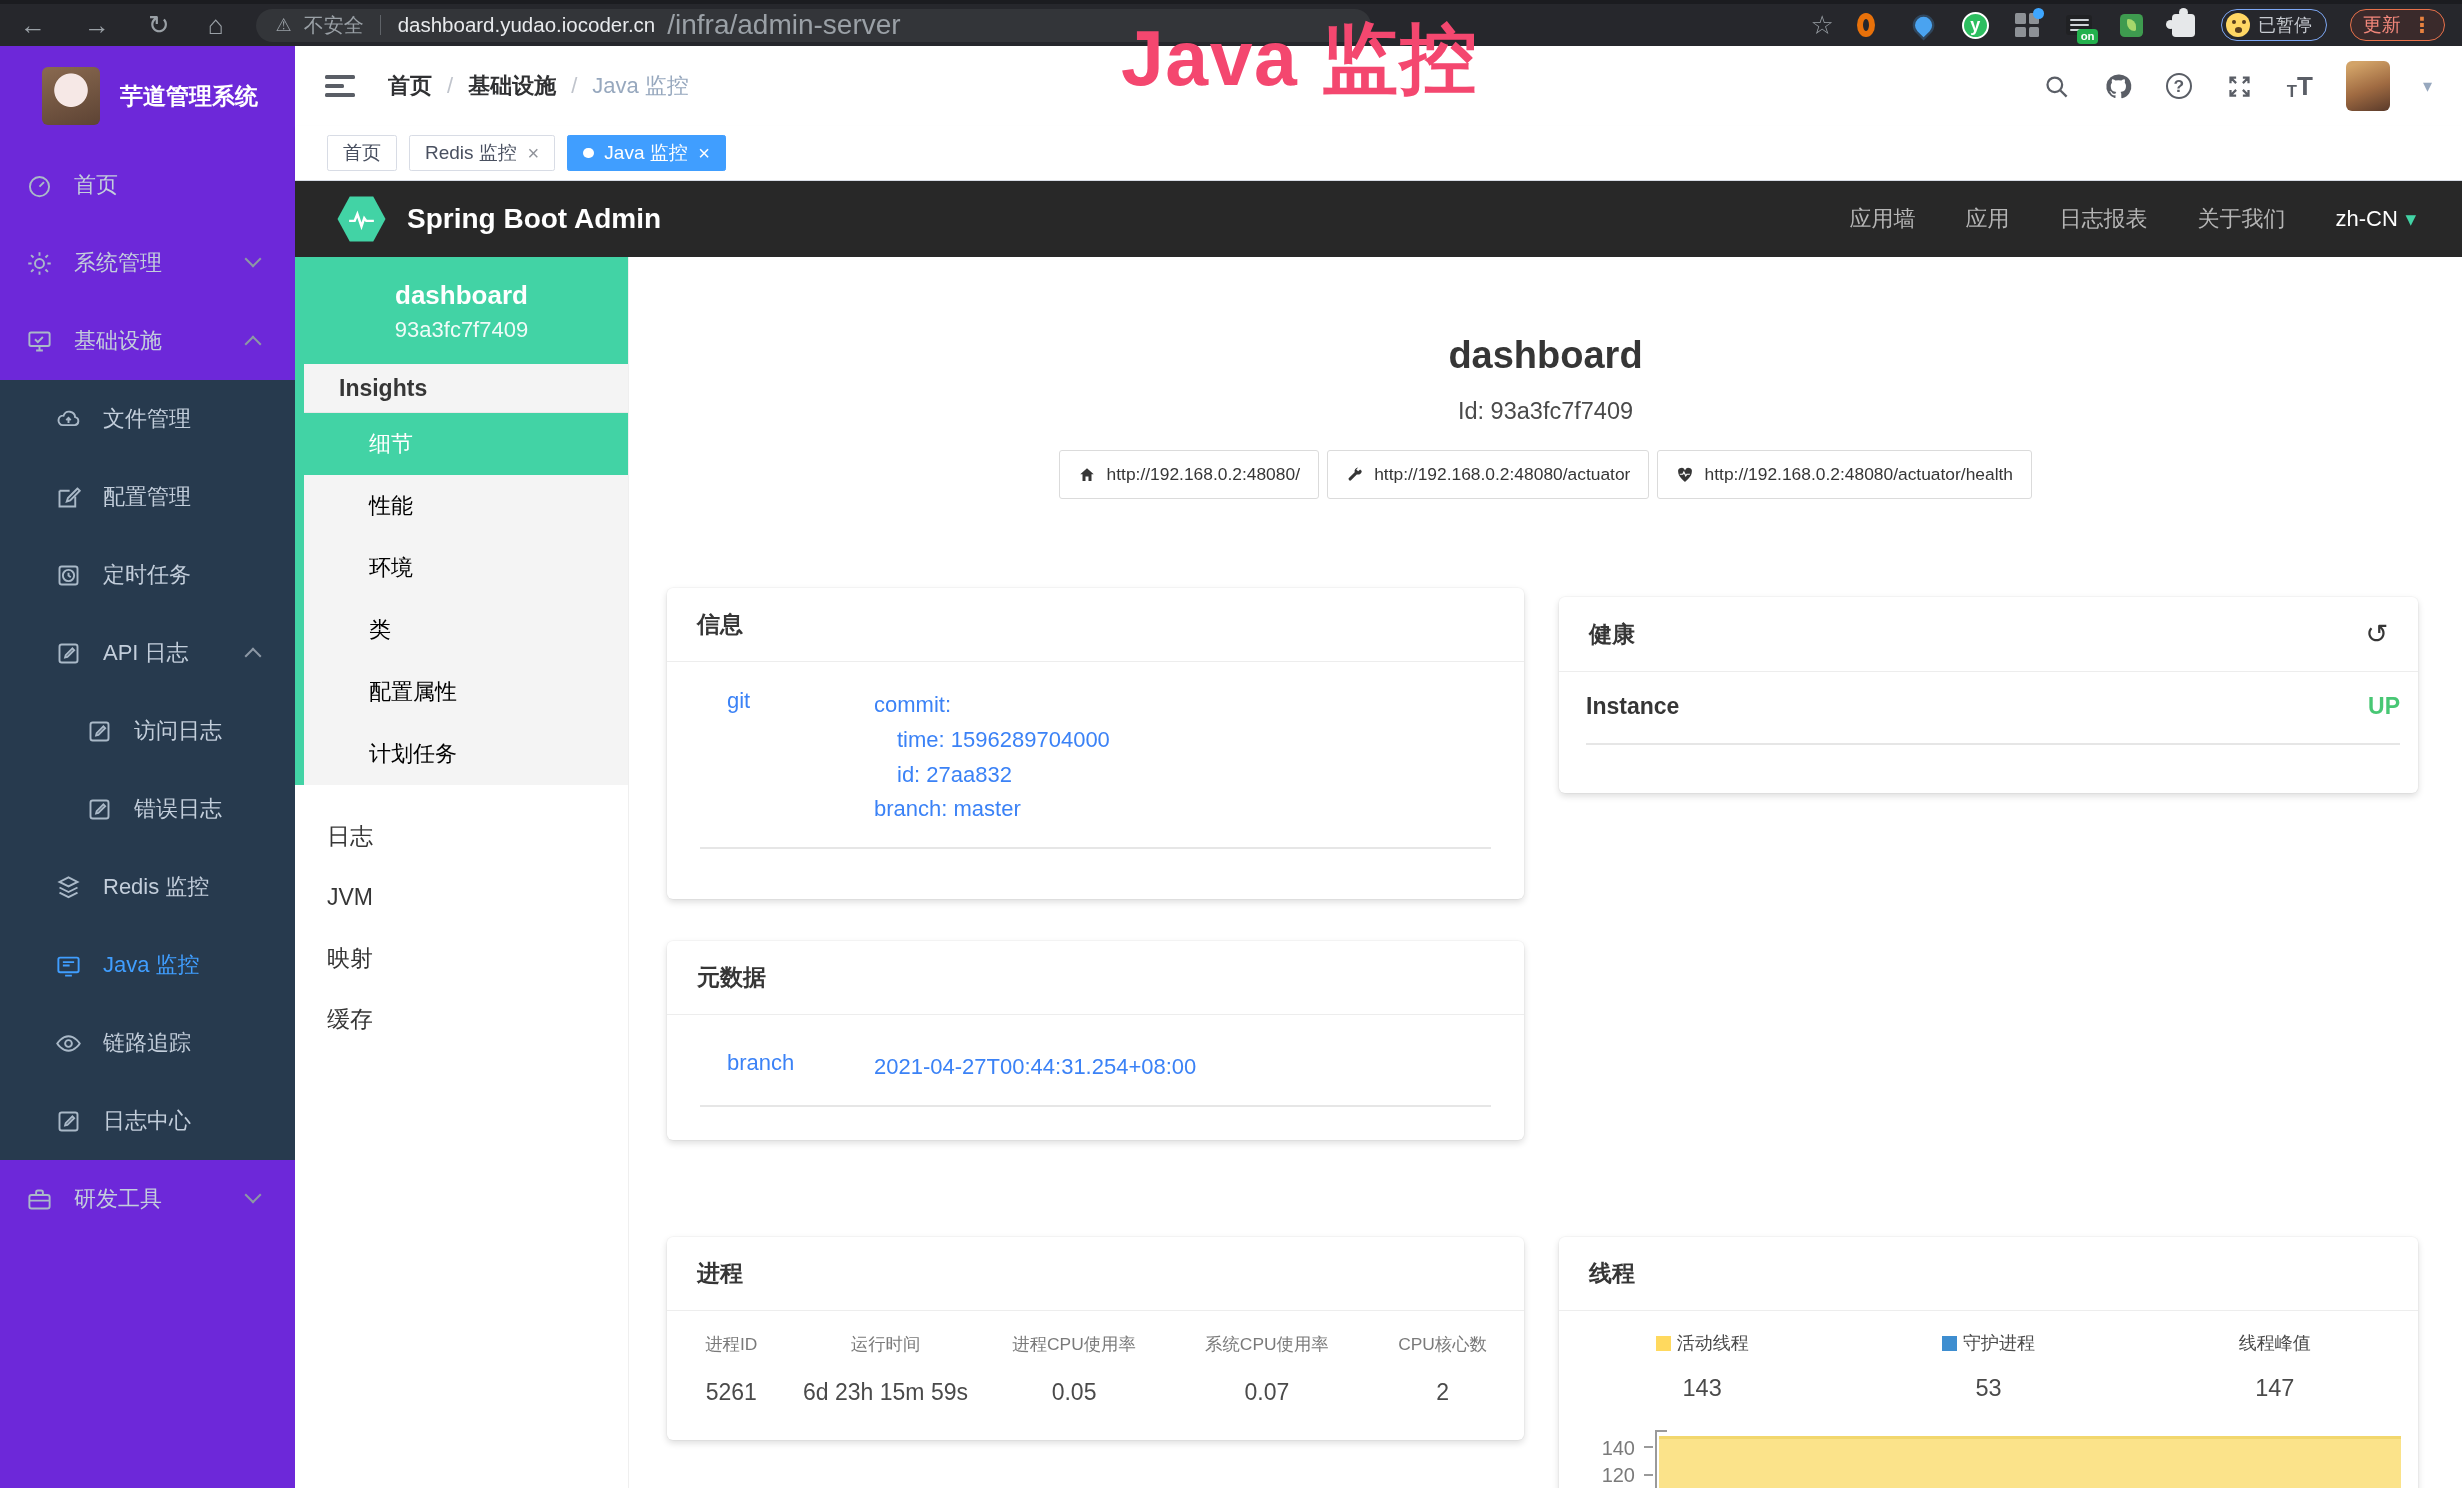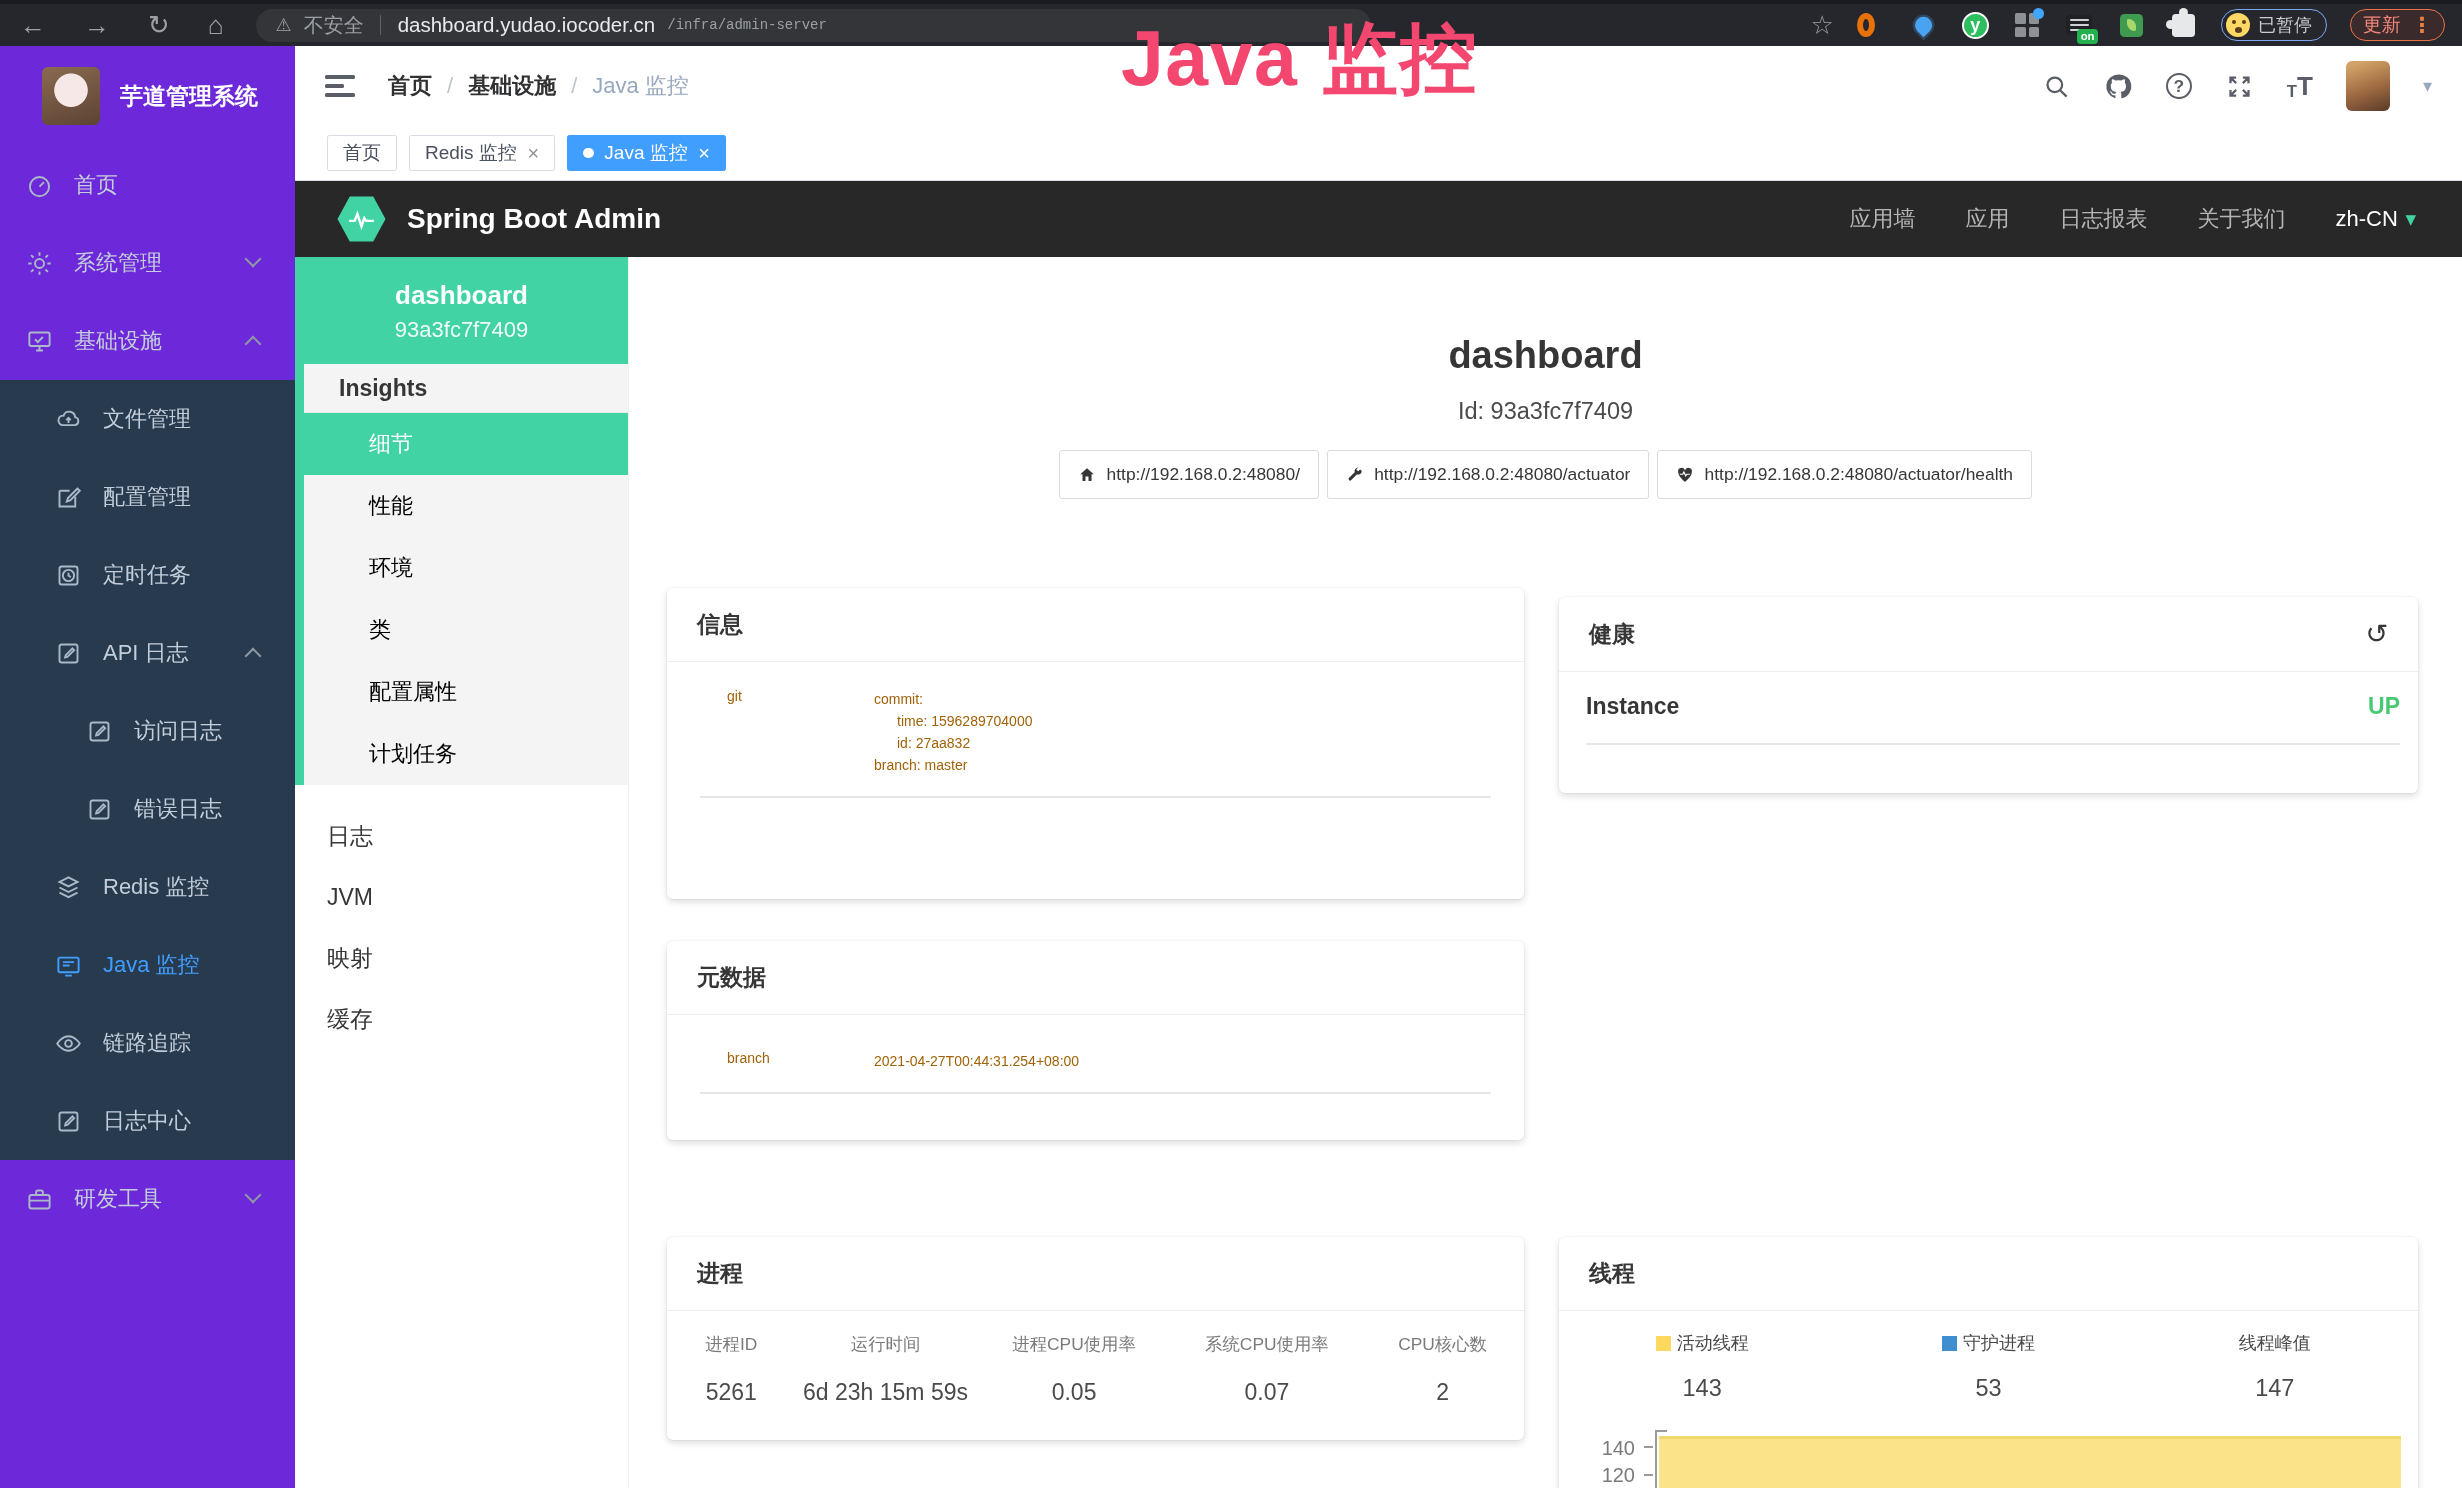--- a/index.html
+++ b/index.html
@@ -9,21 +9,21 @@
   
   .chrome { height:46px; background:#26272c; display:flex; align-items:center; border-top:4.6px solid #1b1c20; }
   .chrome .navbtn { color:#9aa0a6; font-size:26px; margin-left:38px; line-height:1; cursor:default; }
   .chrome .navbtn:first-child { margin-left:20px; }
   .omnibox { margin-left:32px; width:1115px; height:33px; border-radius:16.7px; background:#333539;
     display:flex; align-items:center; padding:0 20px; gap:12px; }
   .omnibox .warn { color:#9aa0a6; font-size:18px; }
   .omnibox .sec { color:#9aa0a6; font-size:20px; }
   .omnibox .sep { width:0.8px; height:20px; background:#5f6368; margin:0 4.6px; }
   .omnibox .host { color:#e8eaed; font-size:20.5px; }
-  .omnibox .path { color:#9aa0a6; font-size:14px;font-family:Liberation Mono, monospace; }
+  .omnibox .path { color:#9aa0a6; font-size:28px; }
   .chrome-right { margin-left:auto; display:flex; align-items:center; gap:23px; padding-right:16.7px; }
   .star { color:#9aa0a6; font-size:26px; }
   .ext { width:29px; height:29px; position:relative; display:flex; align-items:center; justify-content:center; }
   .ext-orange { width:24px; height:24px; border:6.8px solid #e8710a; border-radius:50%; }
   .ext-pin { width:16.7px; height:16.7px; background:#4aa3f0; border-radius:50% 50% 50% 0; transform:rotate(-45deg); box-shadow:0 0 0 2.3px rgba(74,163,240,.25); }
   .ext-y { width:27px; height:27px; background:#2dbe60; border-radius:50%; border:2.3px solid #fff; color:#fff; font-size:18px; font-weight:700; display:flex; align-items:center; justify-content:center; }
   .ext-grid { display:grid; grid-template-columns:10.6px 10.6px; grid-gap:3px; position:relative; }
   .ext-grid i { width:10.6px; height:10.6px; background:#8d9196; border-radius:1.5px; }
   .ext-grid .dot { position:absolute; right:-4.6px; top:-4.6px; width:10.6px; height:10.6px; background:#3ea6ff; border-radius:50%; }
   .ext-list { width:26px; height:20px; background:#202124; border-radius:3px; position:relative; display:flex; flex-direction:column; justify-content:center; gap:3px; padding:0 3.8px; }
@@ -118,21 +118,21 @@
   .sba-main { flex:1; position:relative; overflow:hidden; background:#fff; }
   .page-title { position:absolute; top:77px; left:0; right:0; text-align:center; font-size:38px; font-weight:700; color:#363636; }
   .page-sub { position:absolute; top:141px; left:0; right:0; text-align:center; font-size:23.5px; color:#4a4a4a; }
   .btn-row { position:absolute; top:193px; left:0; right:0; display:flex; justify-content:center; gap:7.6px; }
   .link-btn { height:49px; border:0.8px solid #dbdbdb; border-radius:3px; background:#fff; display:flex; align-items:center; gap:10.6px; padding:0 18px; font-size:17.4px; color:#363636; }
   .link-btn svg { flex:none; }
 
   .card { position:absolute; background:#fff; border-radius:6px; box-shadow:0 3px 7.6px rgba(10,10,10,.14), 0 0 0 0.8px rgba(10,10,10,.03); overflow:hidden; }
   .card-head { padding:21px 30px; font-size:23px; font-weight:700; color:#363636; border-bottom:1.5px solid #ededed; display:flex; align-items:center; justify-content:space-between; }
   .card-body { padding:26px 33px 0; }
-  .kv { display:flex; font-size:14px; color:#a16207; }
+  .kv { display:flex; font-size:22px; color:#3b82f6; }
   .kv .k { width:174px; flex:none; padding-left:27px; }
   .kv .v { line-height:1.58; }
   .kv .v .ind { padding-left:23px; }
   .rule { border-bottom:2.3px solid #e6e6e6; margin-top:20px; }
   .hist { font-size:27px; color:#363636; font-weight:400; }
   .hrow { display:flex; justify-content:space-between; align-items:center; padding:21px 18px 0 27px; }
   .hrow .iname { font-size:23px; font-weight:600; color:#363636; }
   .hrow .up { font-size:23px; font-weight:700; color:#48c774; }
   .ptable { display:grid; grid-template-columns:15% 21% 23% 22% 19%; text-align:center; }
   .ptable .th { font-size:17.4px; color:#7a7a7a; padding-top:21px; }

